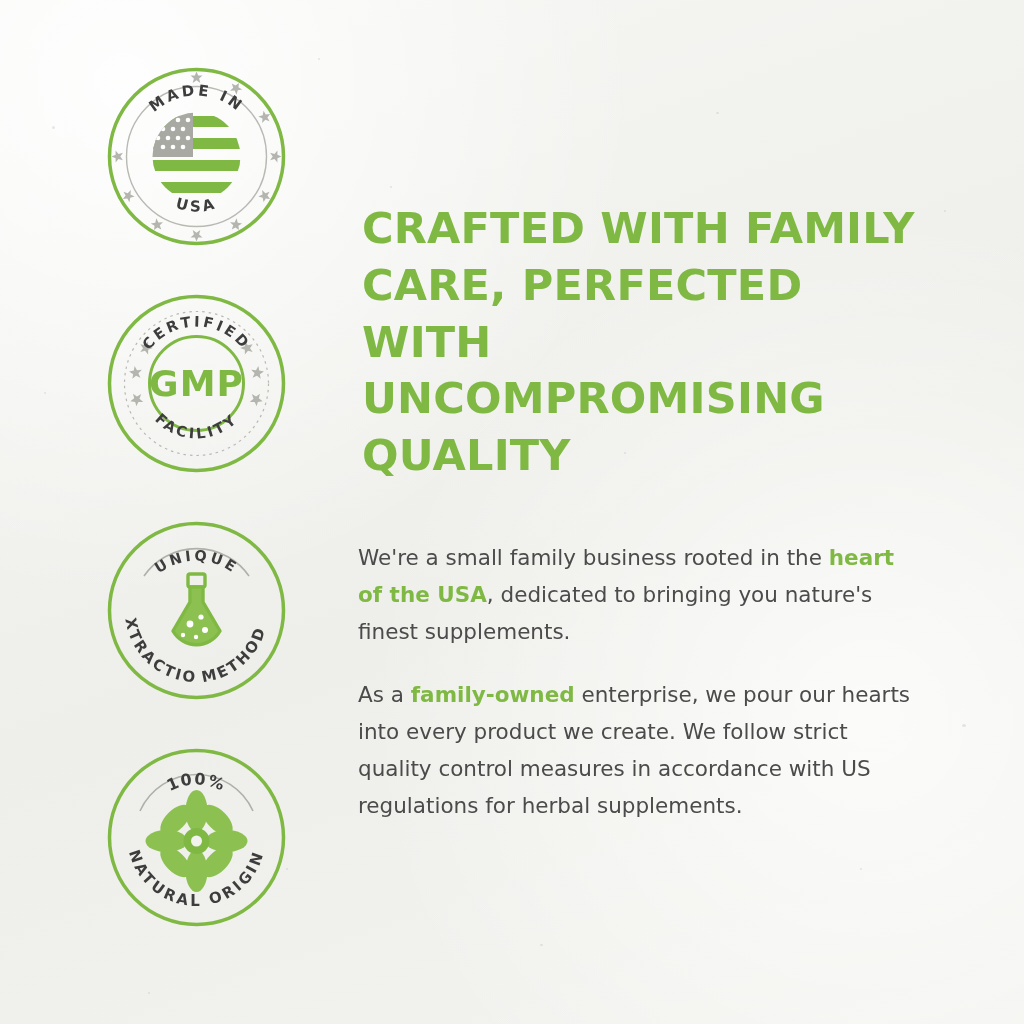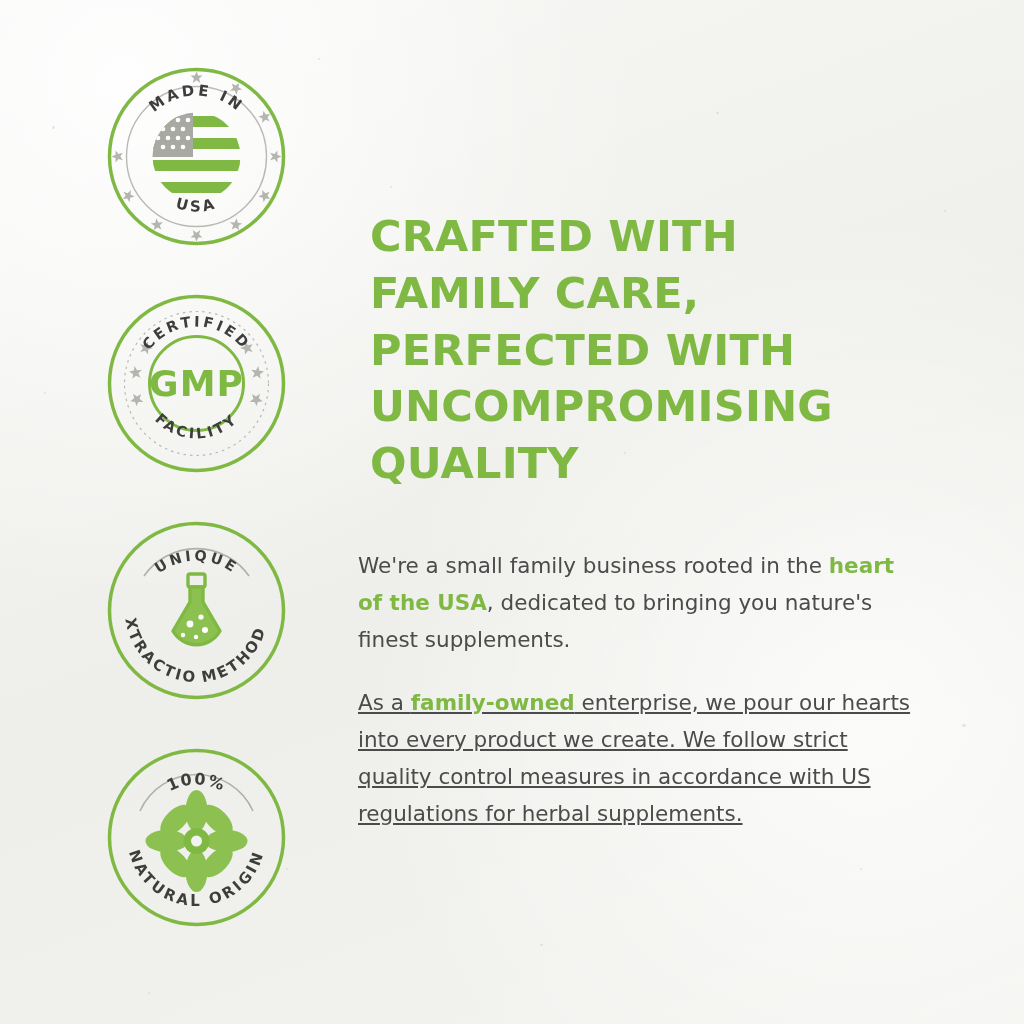--- a/index.html
+++ b/index.html
@@ -58,40 +58,40 @@
   .badge svg { display: block; }
 
   
   .content {
     position: absolute;
     left: 358px;
     top: 196px;
     width: 566px;
   }
   h1.headline {
-    margin: 12px;
+    margin: 4px;
     color: #7fb943;
     font-family: "DejaVu Sans", sans-serif;
     font-weight: 700;
     font-size: 43px;
     line-height: 1.32;
     letter-spacing: 0.2px;
     text-transform: uppercase;
   }
   .body-copy {
     margin-top: 56px;
     color: #4b4b4b;
     font-family: "DejaVu Sans", sans-serif;
     font-size: 21.5px;
     line-height: 1.72;
   }
   .body-copy p {
     margin: 0 0 26px 0;
   }
-  .body-copy p:last-child { margin-bottom: 0; text-decoration: underline; }
+  .body-copy p:last-child { margin-bottom: 0; }
   .hl {
     color: #7fb943;
     font-weight: 700;
   }
 </style>
 </head>
 <body>
 
 <div id="page">
 

